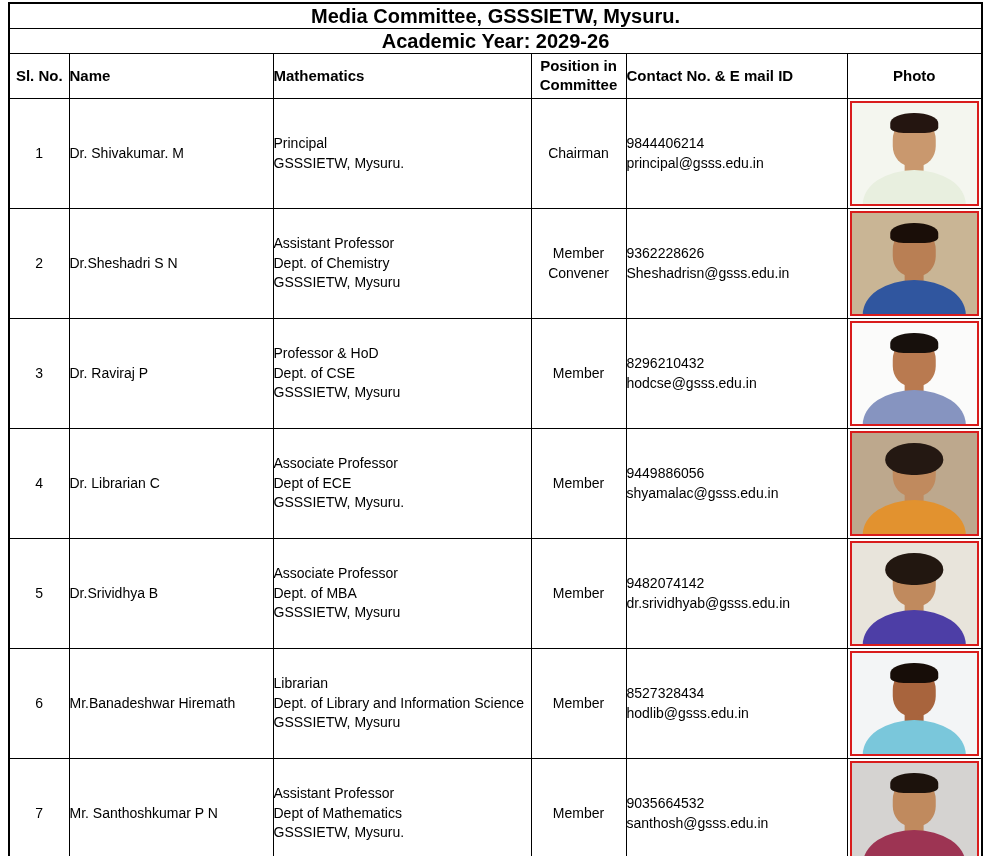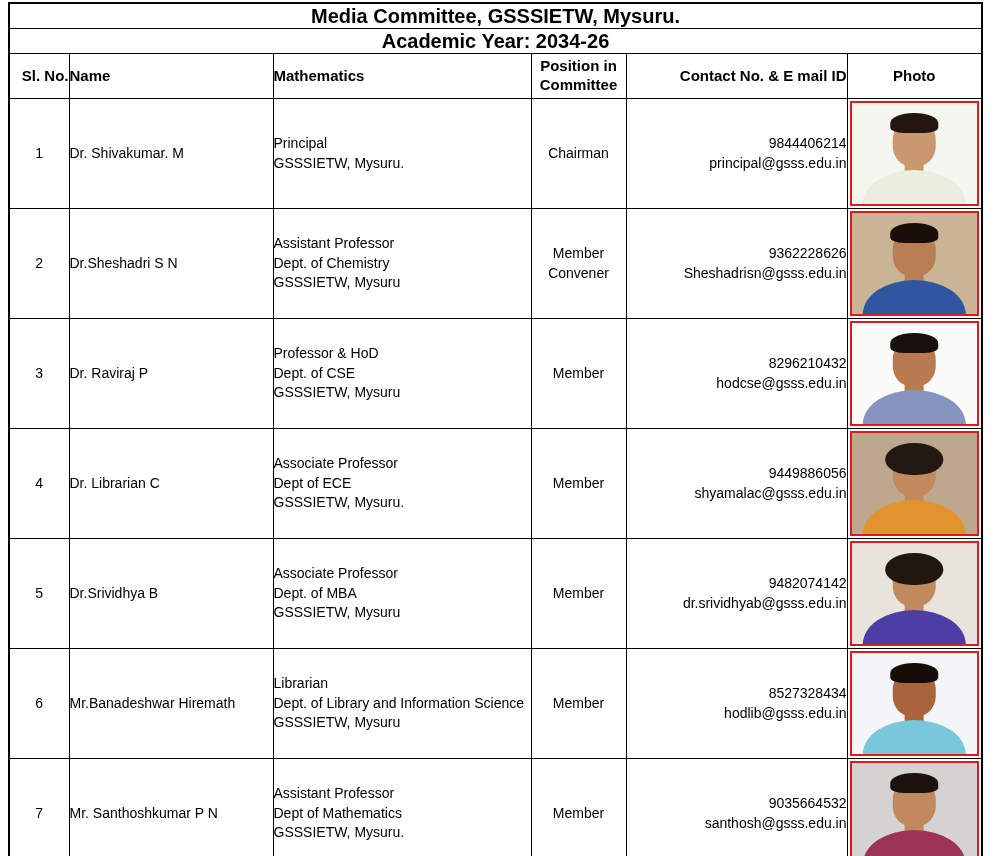--- a/index.html
+++ b/index.html
@@ -39,25 +39,25 @@
     height: 44px;
     font-weight: bold;
     font-size: 15px;
     line-height: 1.25;
   }
   .r-data td {
     height: 109px;
     font-size: 14px;
     line-height: 1.4;
   }
-  .c-sl   { text-align: right; padding-left: 3px; }
+  .c-sl   { text-align: center; padding-left: 3px; }
   .c-name { text-align: left; padding-left: 3px; }
   .c-prof { text-align: left; padding-left: 4px; padding-right: 2px; white-space: pre-line; }
   .c-pos  { text-align: center; }
-  .c-contact { text-align: right; white-space: pre-line; }
+  .c-contact { text-align: left; white-space: pre-line; }
   .c-photo { text-align: center; }
   .r-data .c-sl { text-align: center; padding-left: 0; }
 
   
   .photo {
     position: relative;
     width: 125px;
     height: 101px;
     margin: 2px auto;
     border: 2px solid var(--border, #d91c1c);
@@ -120,21 +120,21 @@
         <col style="width:258px">
       <col style="width:95px">
         <col style="width:221px">
         <col style="width:135px">
     </colgroup>
     <tbody>
       <tr class="r-title">
         <td colspan="6">Media Committee, GSSSIETW, Mysuru.</td>
       </tr>
       <tr class="r-sub">
-        <td colspan="6">Academic Year: 2034-26</td>
+        <td colspan="6">Academic Year: 2029-26</td>
       </tr>
       <tr class="r-head">
         <td class="c-sl">Sl. No.</td>
         <td class="c-name">Name</td>
         <td class="c-prof">Mathematics</td>
         <td class="c-pos">Position in Committee</td>
         <td class="c-contact">Contact No. &amp; E mail ID</td>
         <td class="c-pos">Photo</td>
       </tr>
 

